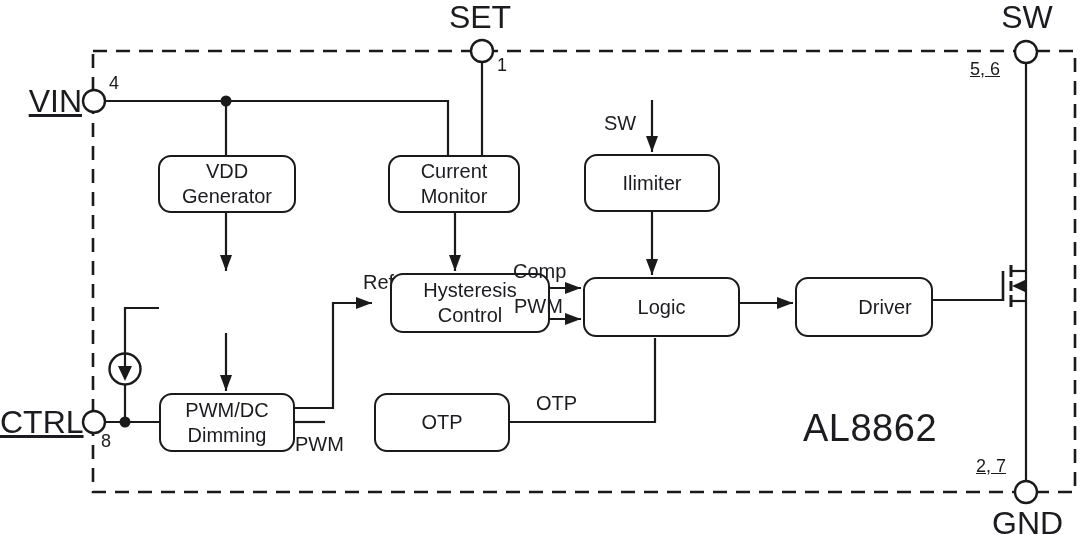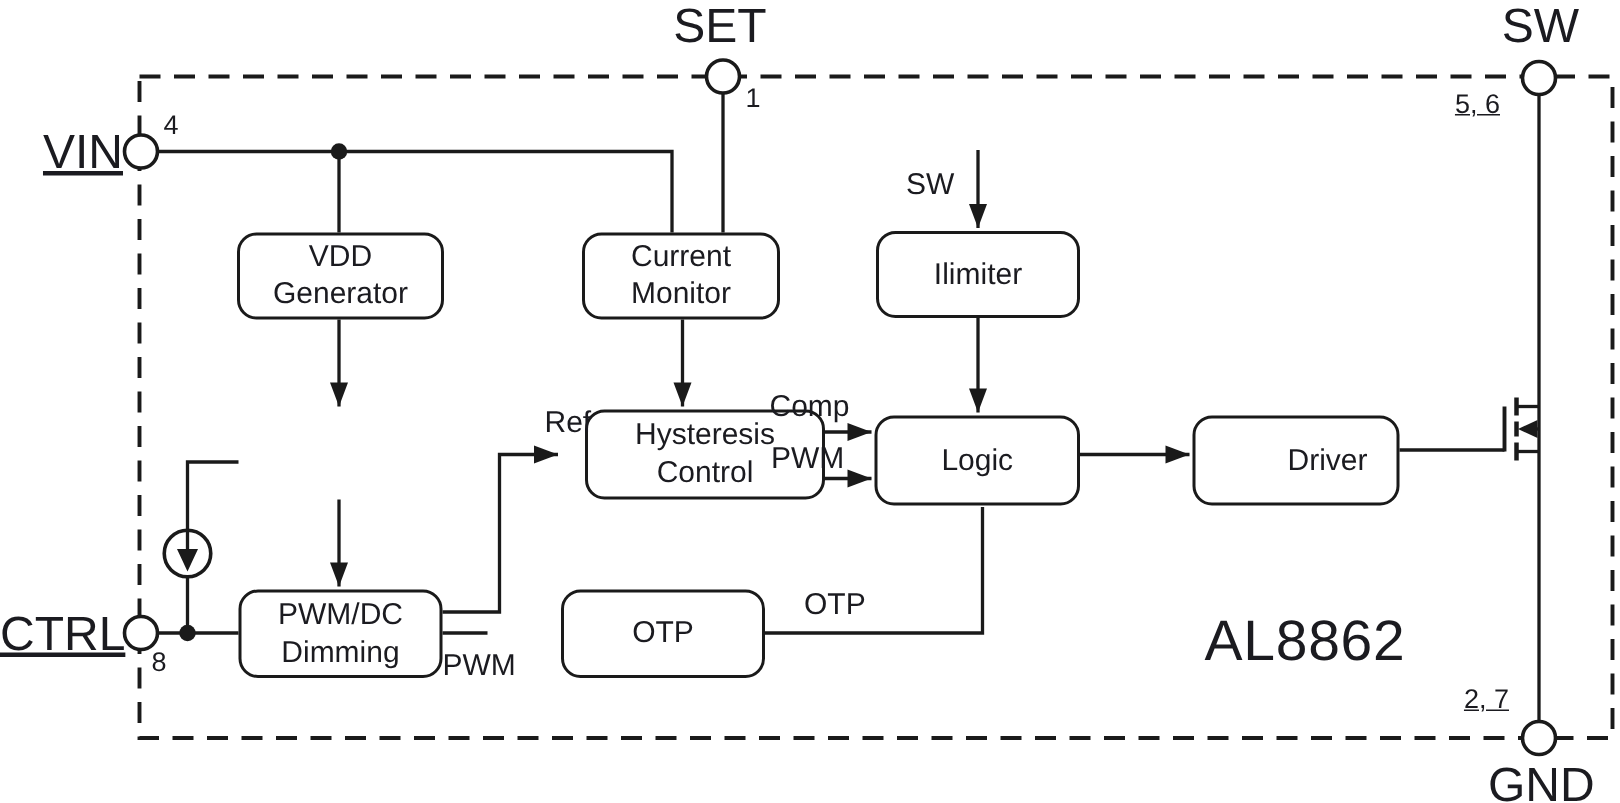--- a/index.html
+++ b/index.html
@@ -84,21 +84,21 @@
     </g>
   </svg>
 
   <div class="block" style="left:158px;top:155px;width:138px;height:58px;">VDD
 Generator</div>
   <div class="block" style="left:388px;top:155px;width:132px;height:58px;">Current
 Monitor</div>
   <div class="block" style="left:584px;top:154px;width:136px;height:58px;">Ilimiter</div>
   <div class="block" style="left:390px;top:273px;width:160px;height:60px;">Hysteresis
 Control</div>
-  <div class="block" style="left:583px;top:277px;width:137px;height:60px;">Logic</div>
+  <div class="block" style="left:583px;top:277px;width:157px;height:60px;">Logic</div>
   <div class="block" style="left:795px;top:277px;width:138px;height:60px;padding-left:42px;">Driver</div>
   <div class="block" style="left:159px;top:393px;width:136px;height:59px;">PWM/DC
 Dimming</div>
   <div class="block" style="left:374px;top:393px;width:136px;height:59px;">OTP</div>
 
   <div class="lbl pin-label rgt" style="left:18px;top:85px;width:54px;margin-left:10px;">VIN</div>
   <div class="lbl pin-number" style="left:109px;top:74px;">4</div>
 
   <div class="lbl pin-label rgt" style="left:0px;top:406px;width:68px;">CTRL</div>
   <div class="lbl pin-number" style="left:101px;top:432px;">8</div>

